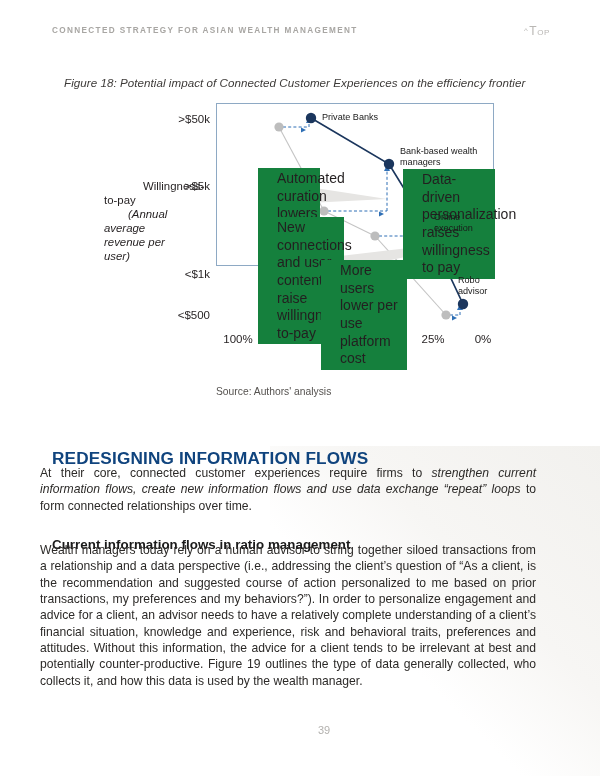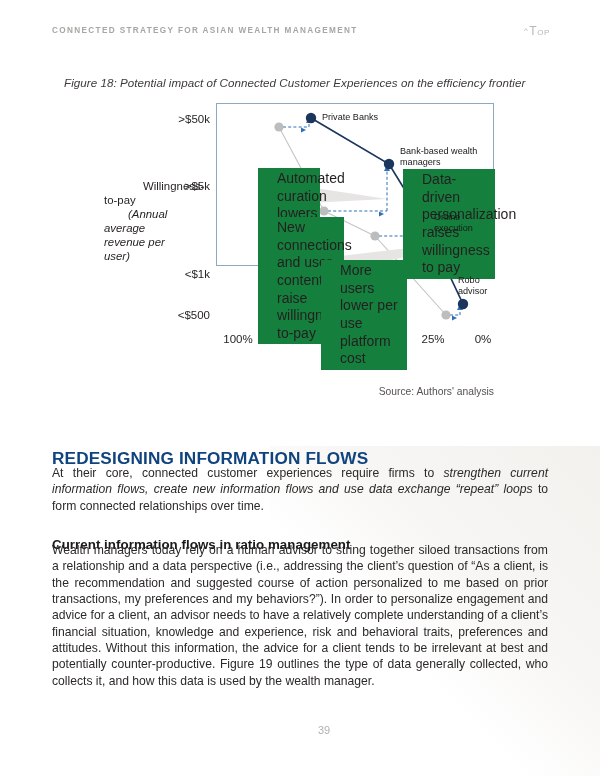--- a/index.html
+++ b/index.html
@@ -143,21 +143,21 @@
     color: #231f20;
   }
   .x-axis-title b { font-weight: 700; }
   .x-axis-title i { font-style: italic; }
 
   .source-line {
     position: absolute;
     left: 216px;
     top: 386px;
     width: 278px;
-    text-align: right;
+    text-align: left;
     font-size: 10.3px;
     color: #55524f;
   }
 
   
   .callout {
     position: absolute;
     background: #15803d;
     color: #231f20;
     font-size: 14px;
@@ -181,21 +181,21 @@
     position: absolute;
     left: 52px;
     top: 434px;
     font-size: 17.2px;
     font-weight: 700;
     letter-spacing: .15px;
     color: #10447e;
   }
   .body-block {
     position: absolute;
-    left: 52px;
+    left: 40px;
     width: 496px;
     font-size: 12.15px;
     line-height: 1.345;
     color: #2c2a28;
     text-align: justify;
   }
   .body-block i { font-style: italic; }
   .body-block b { font-weight: 400; }
   #para-1 { top: 465px; }
   .sub-title {

